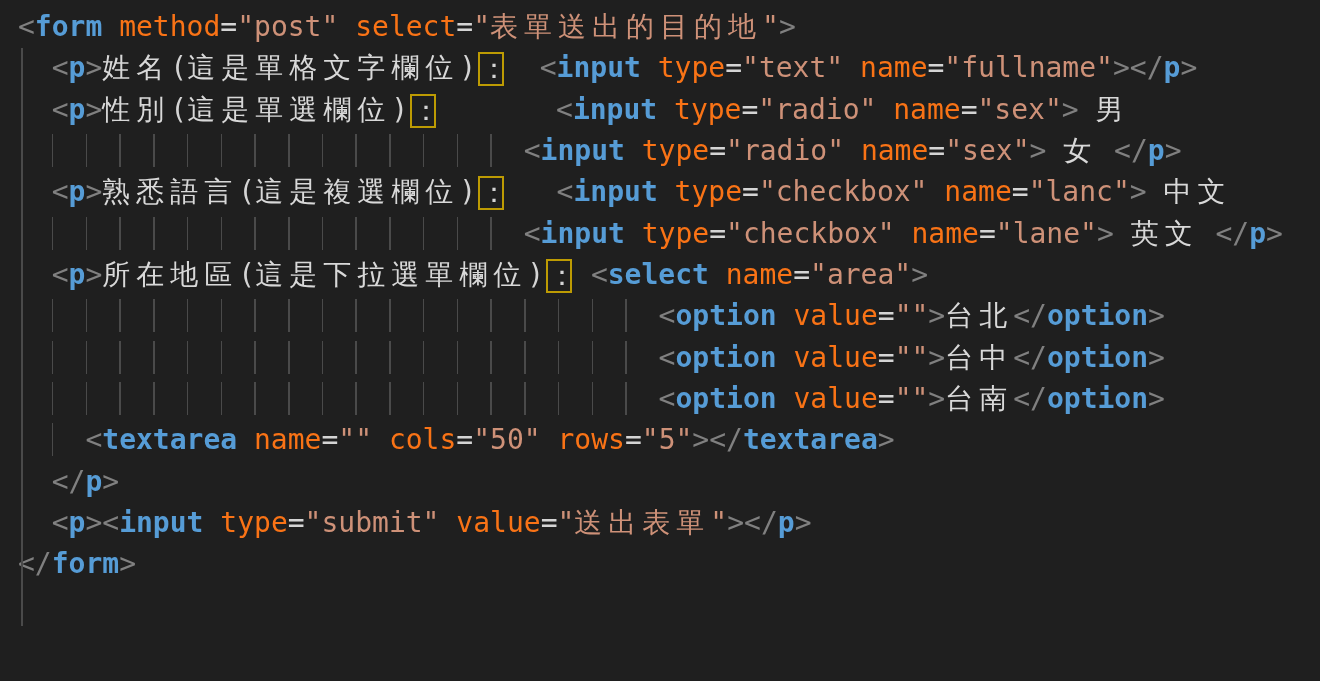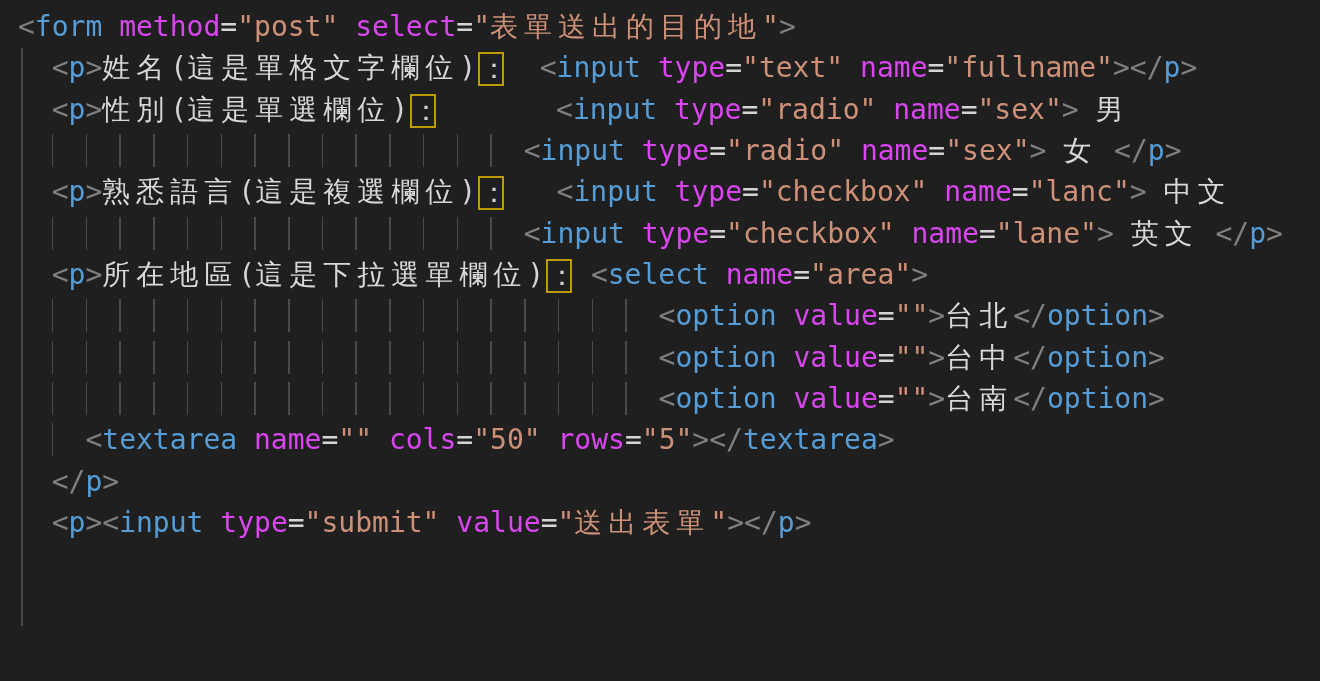--- a/index.html
+++ b/index.html
@@ -8,22 +8,22 @@
     position:relative;
     width:1320px; height:681px;
     background:#1f1f1f;
     padding:6px 0 0 18px;
     font-family:"DejaVu Sans Mono","Liberation Mono",monospace;
     font-size:28px;
     color:#d4d4d4;
   }
   .line { height:41.33px; line-height:41.33px; white-space:pre; }
   .p    { color:#808080; }
-  .tag  { color:#569cd6; }
-  .attr { color:#d946ef; }
+  .tag  { color:#569cd6;font-weight:bold; }
+  .attr { color:#f97316; }
   .eq   { color:#d4d4d4; }
   .str  { color:#ce9178; }
   .scjk { color:#ce9178; letter-spacing:6px; }
   .txt  { color:#d4d4d4; }
   .cjk  { color:#d8d8d8; letter-spacing:6px;text-align:right; }
   .sp   { }
   .ws   { background:repeating-linear-gradient(to right,#4a4a4a 0 1.5px,transparent 1.5px 33.72px); }
   .colon {
     display:inline-block;
     width:26px; height:34px; line-height:30px;
@@ -53,14 +53,15 @@
       <div class="line"><span class="sp">  </span><span class="ws">                            </span><span class="p">&lt;</span><span class="tag">input </span><span class="attr">type</span><span class="eq">=</span><span class="str">"radio" </span><span class="attr">name</span><span class="eq">=</span><span class="str">"sex"</span><span class="p">&gt;</span><span class="txt"> </span><span class="cjk">女</span><span class="txt"> </span><span class="p">&lt;/</span><span class="tag">p</span><span class="p">&gt;</span></div>
       <div class="line"><span class="sp">  </span><span class="p">&lt;</span><span class="tag">p</span><span class="p">&gt;</span><span class="cjk">熟悉語言</span><span class="txt">(</span><span class="cjk">這是複選欄位</span><span class="txt">)</span><span class="colon">：</span><span class="sp">   </span><span class="p">&lt;</span><span class="tag">input </span><span class="attr">type</span><span class="eq">=</span><span class="str">"checkbox" </span><span class="attr">name</span><span class="eq">=</span><span class="str">"lanc"</span><span class="p">&gt;</span><span class="txt"> </span><span class="cjk">中文</span></div>
       <div class="line"><span class="sp">  </span><span class="ws">                            </span><span class="p">&lt;</span><span class="tag">input </span><span class="attr">type</span><span class="eq">=</span><span class="str">"checkbox" </span><span class="attr">name</span><span class="eq">=</span><span class="str">"lane"</span><span class="p">&gt;</span><span class="txt"> </span><span class="cjk">英文</span><span class="txt"> </span><span class="p">&lt;/</span><span class="tag">p</span><span class="p">&gt;</span></div>
       <div class="line"><span class="sp">  </span><span class="p">&lt;</span><span class="tag">p</span><span class="p">&gt;</span><span class="cjk">所在地區</span><span class="txt">(</span><span class="cjk">這是下拉選單欄位</span><span class="txt">)</span><span class="colon">：</span><span class="sp"> </span><span class="p">&lt;</span><span class="tag">select </span><span class="attr">name</span><span class="eq">=</span><span class="str">"area"</span><span class="p">&gt;</span></div>
       <div class="line"><span class="sp">  </span><span class="ws">                                    </span><span class="p">&lt;</span><span class="tag">option </span><span class="attr">value</span><span class="eq">=</span><span class="str">""</span><span class="p">&gt;</span><span class="cjk">台北</span><span class="p">&lt;/</span><span class="tag">option</span><span class="p">&gt;</span></div>
       <div class="line"><span class="sp">  </span><span class="ws">                                    </span><span class="p">&lt;</span><span class="tag">option </span><span class="attr">value</span><span class="eq">=</span><span class="str">""</span><span class="p">&gt;</span><span class="cjk">台中</span><span class="p">&lt;/</span><span class="tag">option</span><span class="p">&gt;</span></div>
       <div class="line"><span class="sp">  </span><span class="ws">                                    </span><span class="p">&lt;</span><span class="tag">option </span><span class="attr">value</span><span class="eq">=</span><span class="str">""</span><span class="p">&gt;</span><span class="cjk">台南</span><span class="p">&lt;/</span><span class="tag">option</span><span class="p">&gt;</span></div>
       <div class="line"><span class="sp">  </span><span class="ws">  </span><span class="p">&lt;</span><span class="tag">textarea </span><span class="attr">name</span><span class="eq">=</span><span class="str">"" </span><span class="attr">cols</span><span class="eq">=</span><span class="str">"50" </span><span class="attr">rows</span><span class="eq">=</span><span class="str">"5"</span><span class="p">&gt;&lt;/</span><span class="tag">textarea</span><span class="p">&gt;</span></div>
       <div class="line"><span class="sp">  </span><span class="p">&lt;/</span><span class="tag">p</span><span class="p">&gt;</span></div>
       <div class="line"><span class="sp">  </span><span class="p">&lt;</span><span class="tag">p</span><span class="p">&gt;&lt;</span><span class="tag">input </span><span class="attr">type</span><span class="eq">=</span><span class="str">"submit" </span><span class="attr">value</span><span class="eq">=</span><span class="str">"</span><span class="scjk">送出表單</span><span class="str">"</span><span class="p">&gt;&lt;/</span><span class="tag">p</span><span class="p">&gt;</span></div>
+      <div class="line"><span class="p">&lt;/</span><span class="tag">form</span><span class="p">&gt;</span></div>
     </div>
 </div>
 
 </body></html>

